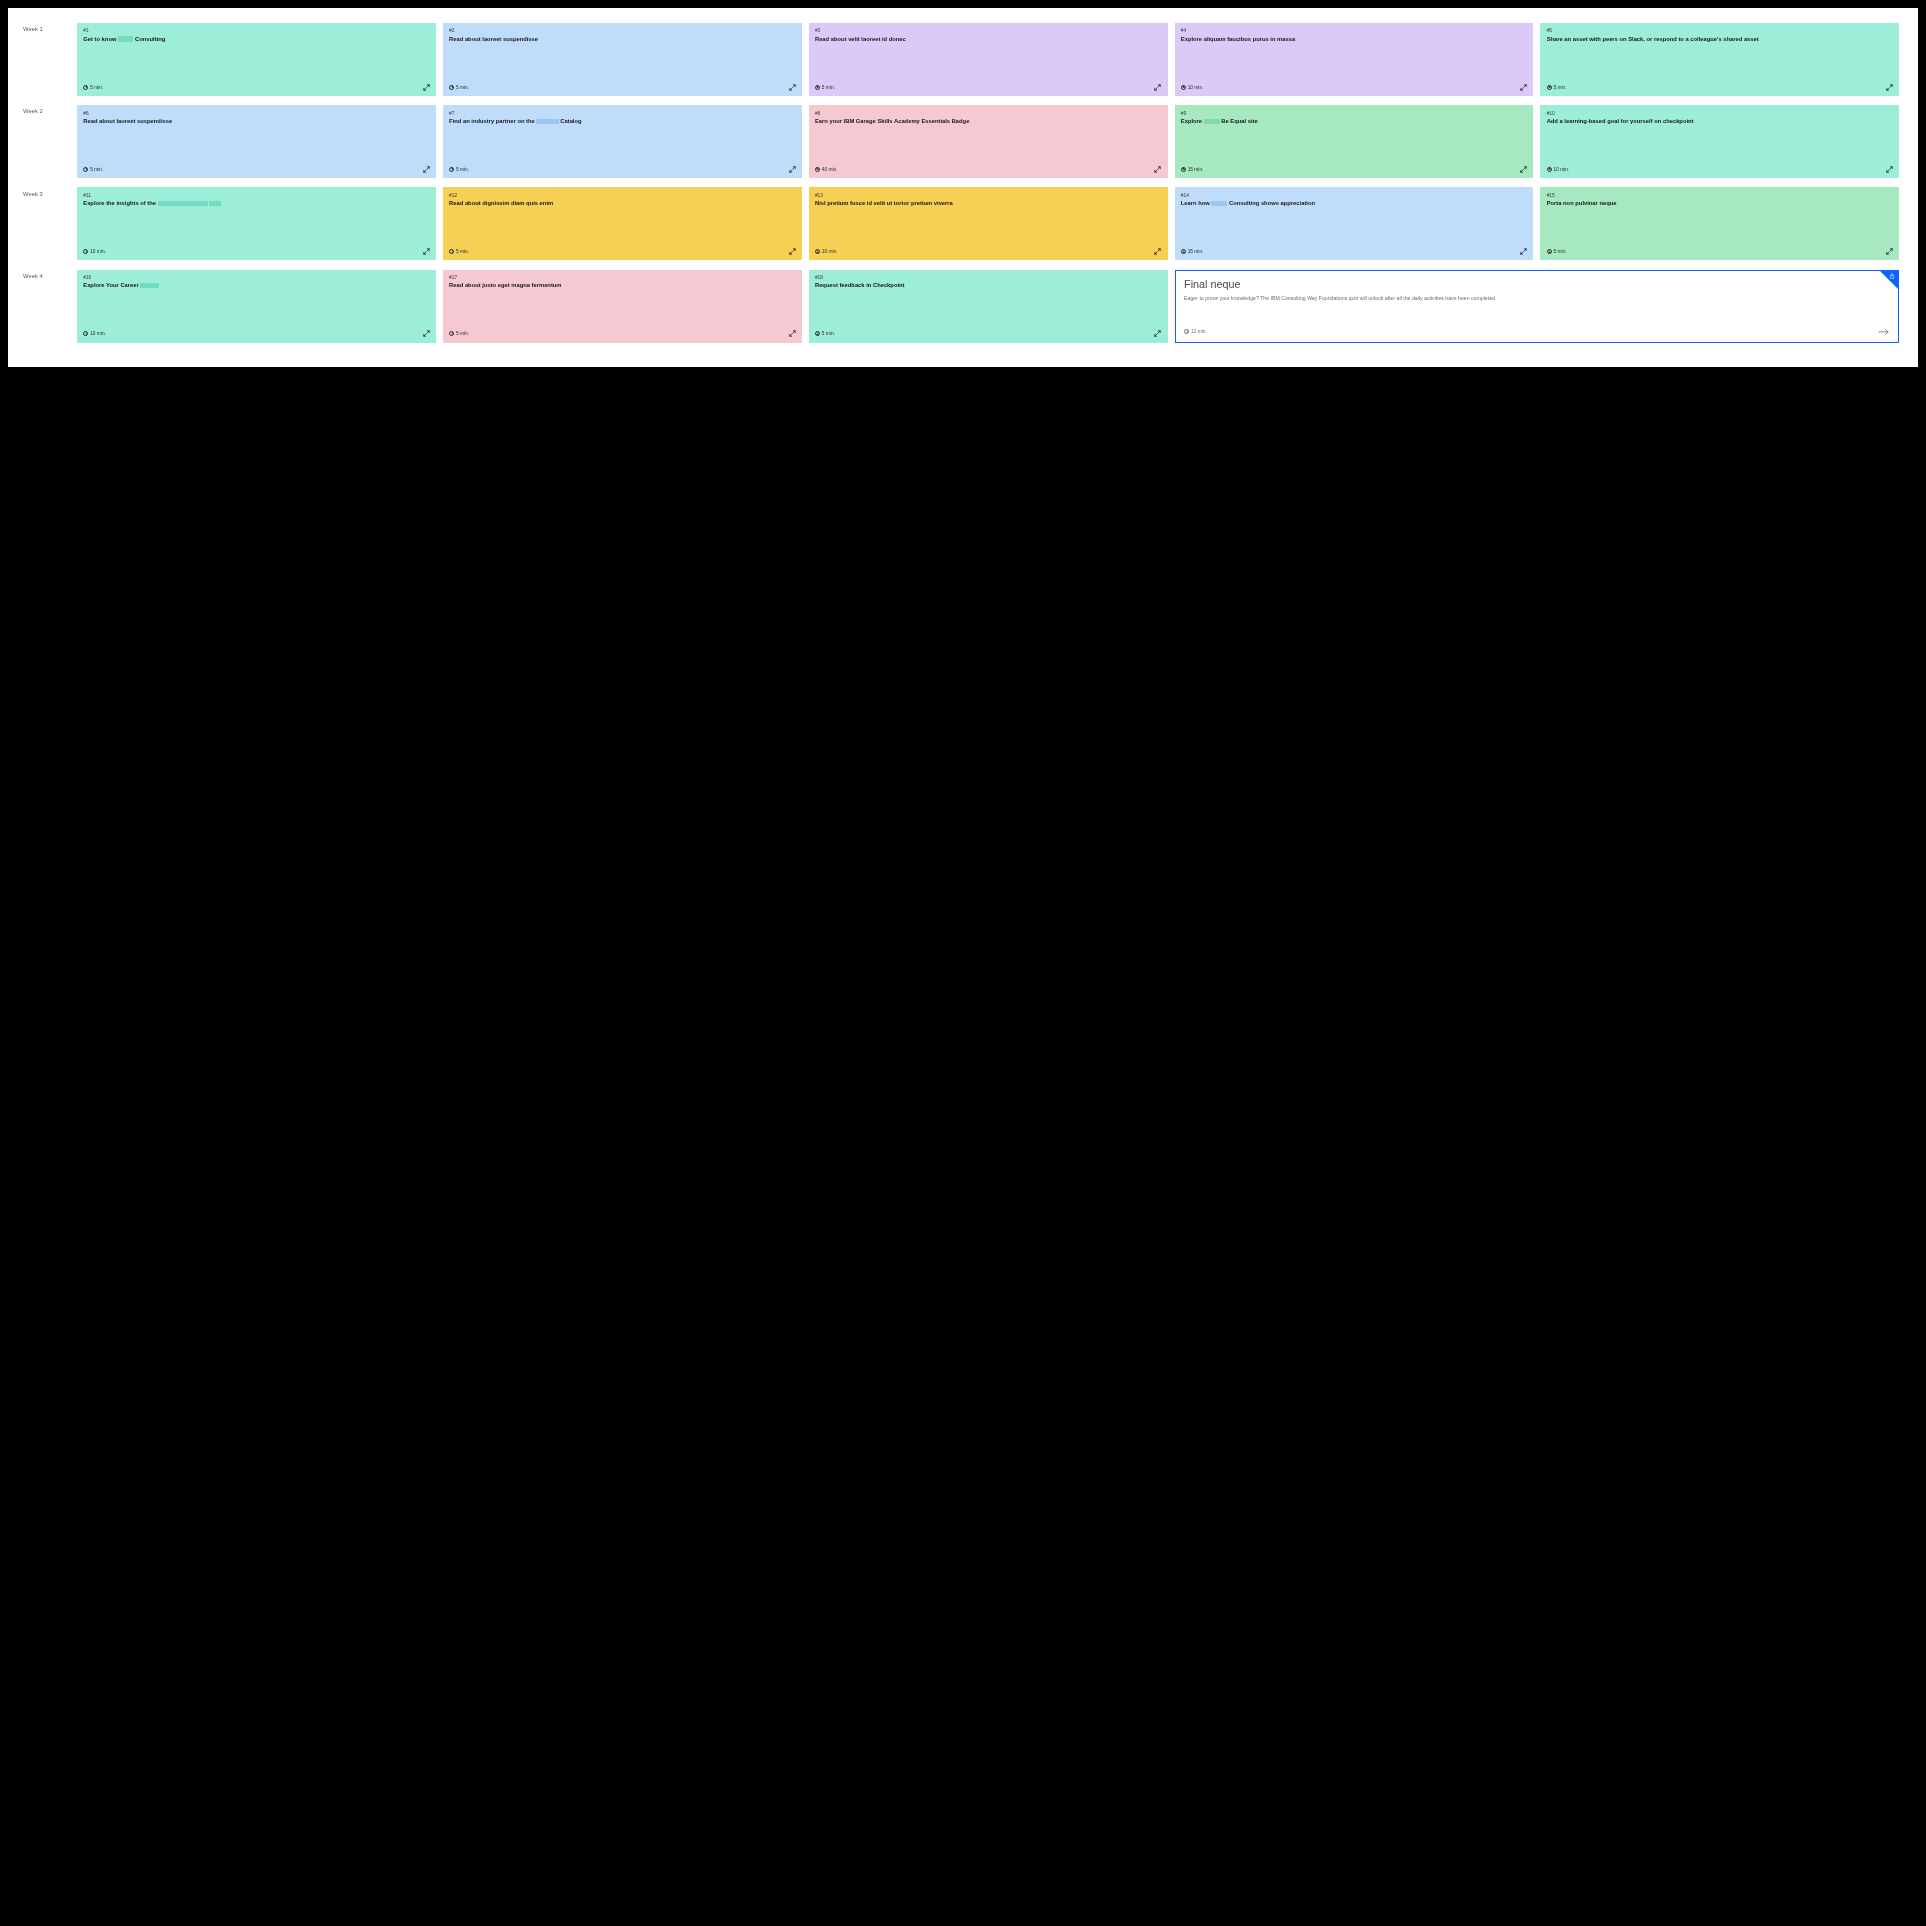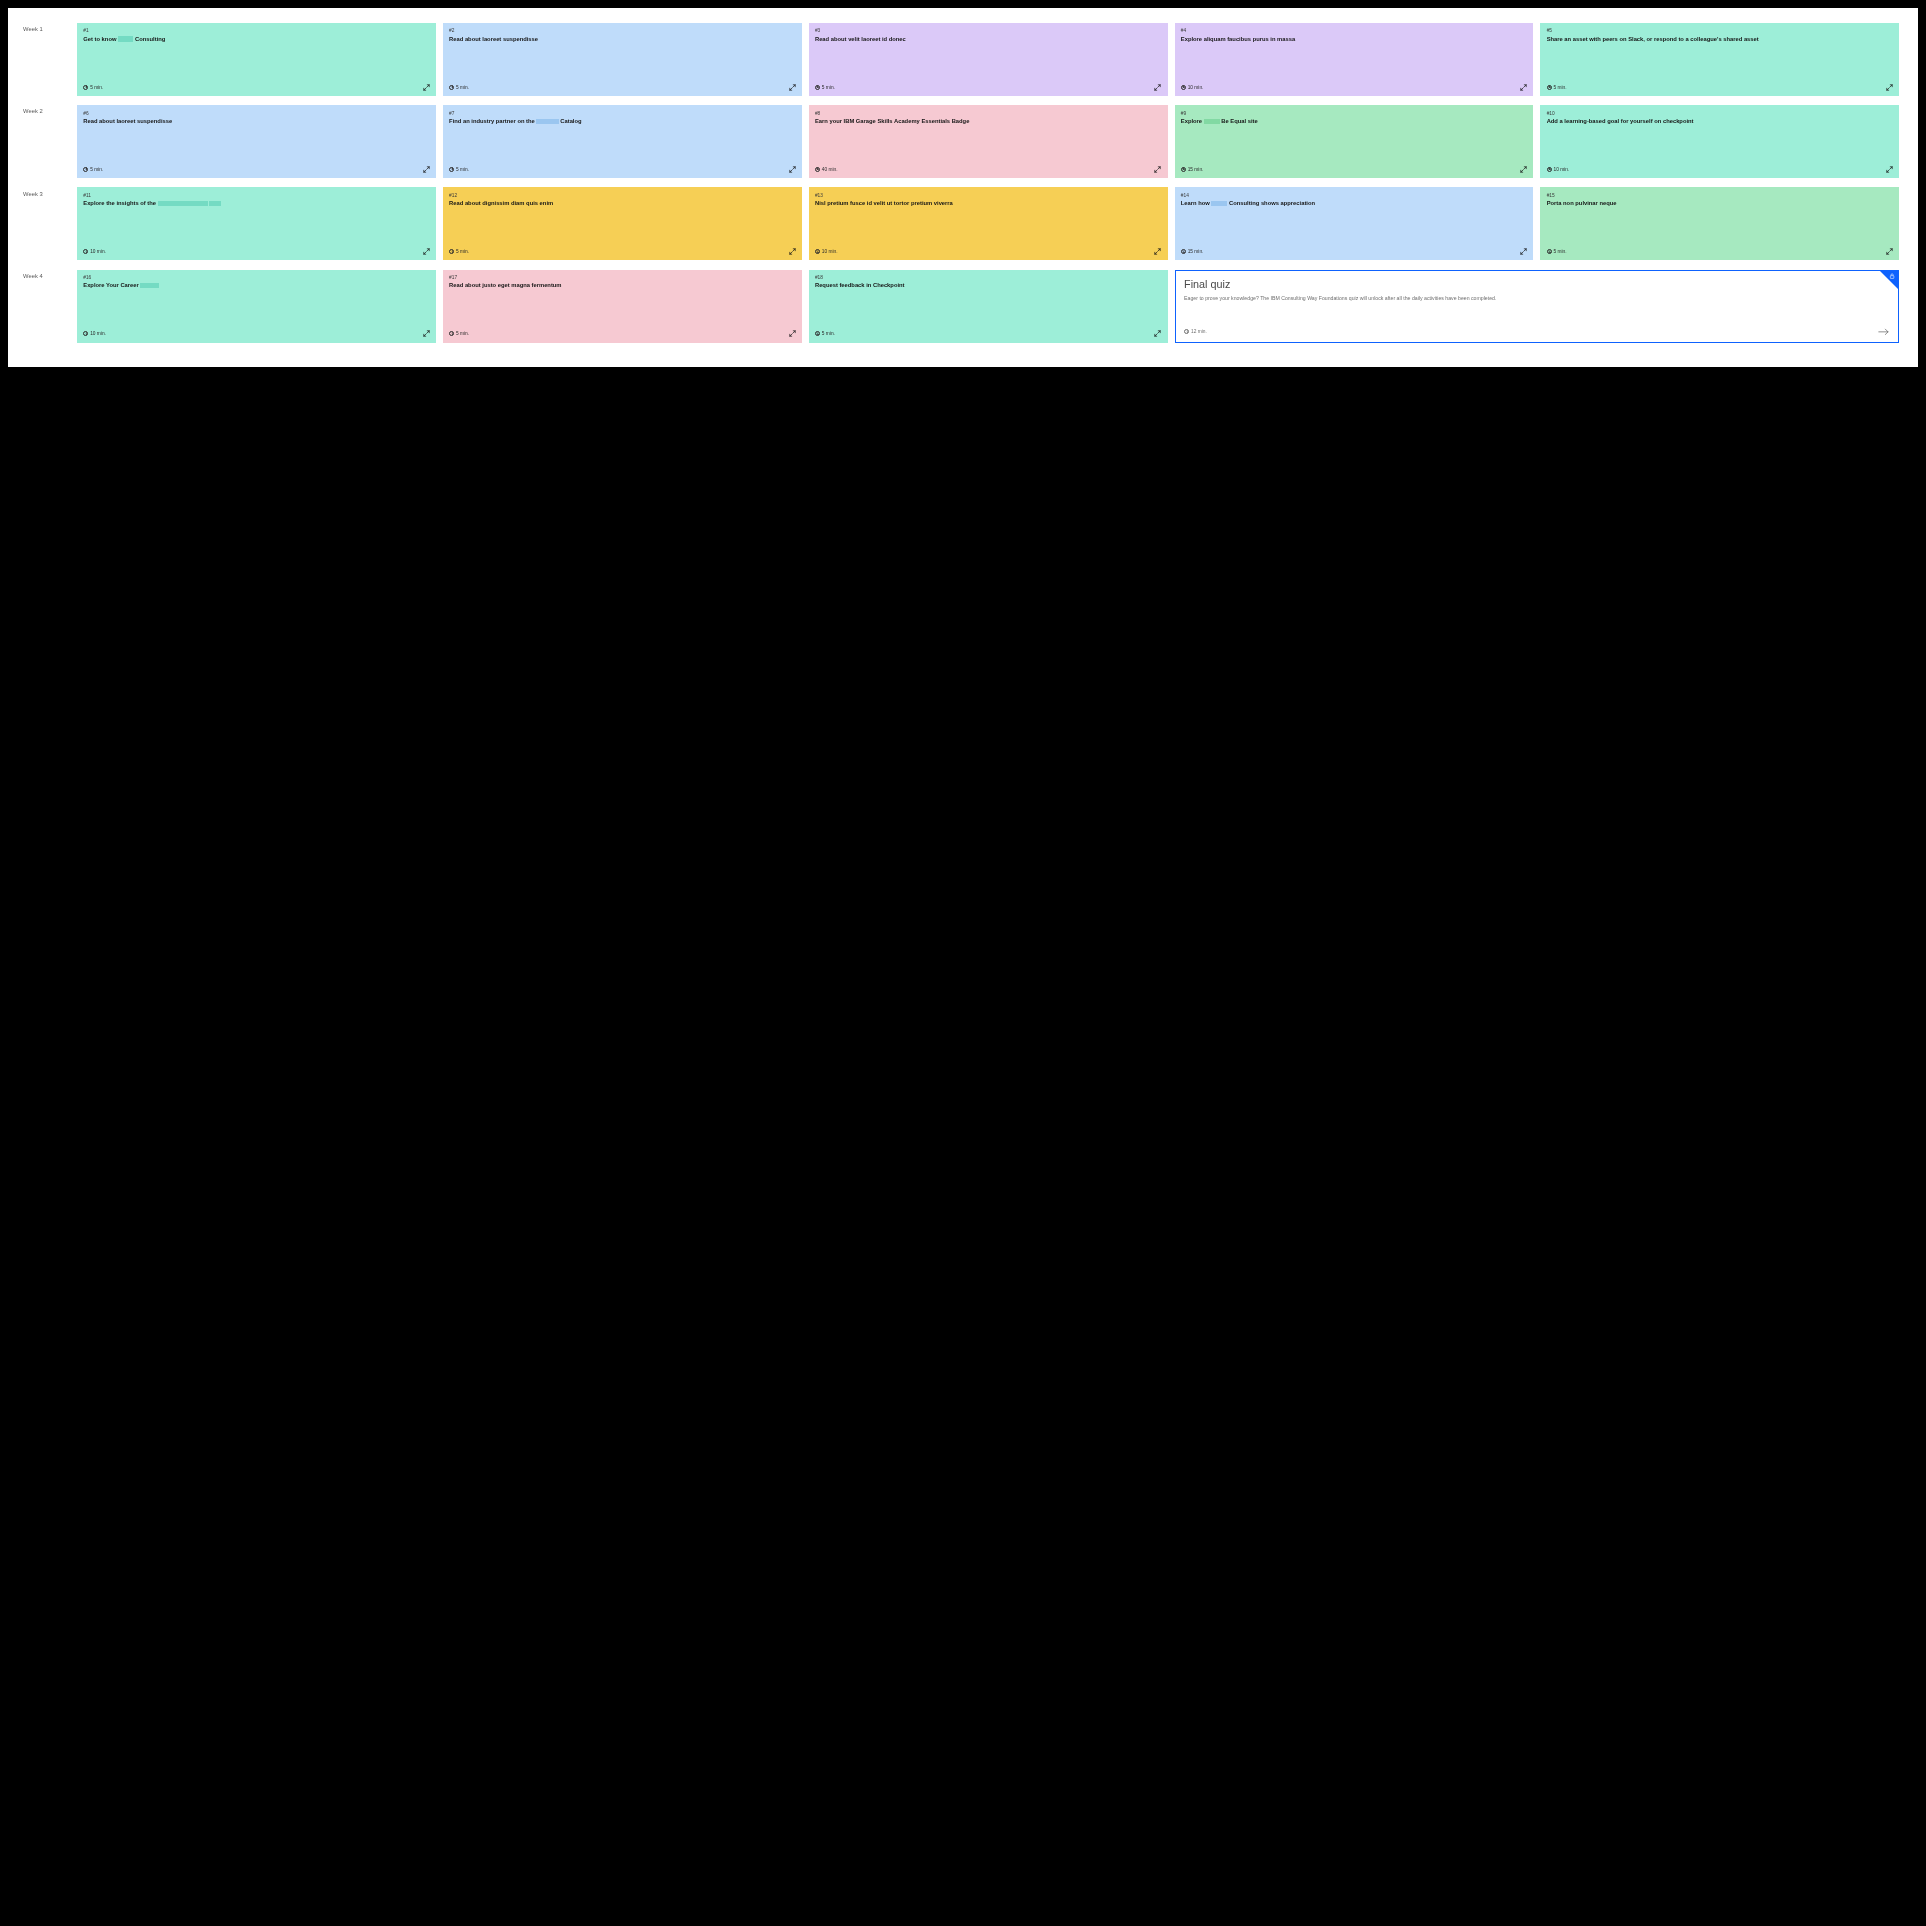--- a/index.html
+++ b/index.html
@@ -511,21 +511,21 @@
               </svg>
             </span>
           </div>
         </div>
         <div class="quiz">
           <div class="quiz-corner"></div>
           <div class="quiz-lock"><svg width="6.2" height="6.2" viewBox="0 0 16 16" fill="none" stroke="#fff" stroke-width="1.4">
               <rect x="3.5" y="7" width="9" height="7" rx="1"></rect>
               <path d="M5.5 7 V4.5 a2.5 2.5 0 0 1 5 0 V7"></path>
             </svg></div>
-          <div class="quiz-title">Final quiz</div>
+          <div class="quiz-title">Final neque</div>
           <div class="quiz-desc">Eager to prove your knowledge? The IBM Consulting Way Foundations quiz will unlock after all the daily activities have been completed.</div>
           <div class="quiz-footer">
             <div class="duration">
               <span class="clock"></span>
               <span>12 min.</span>
             </div>
             <span class="arrow">
               <svg width="11.6" height="7.7" viewBox="0 0 30 20" fill="none" stroke="#4a4a4a" stroke-width="1.6" stroke-linecap="round">
                 <path d="M2 10 L26 10"></path>
                 <path d="M19 3 L26 10 L19 17"></path>

